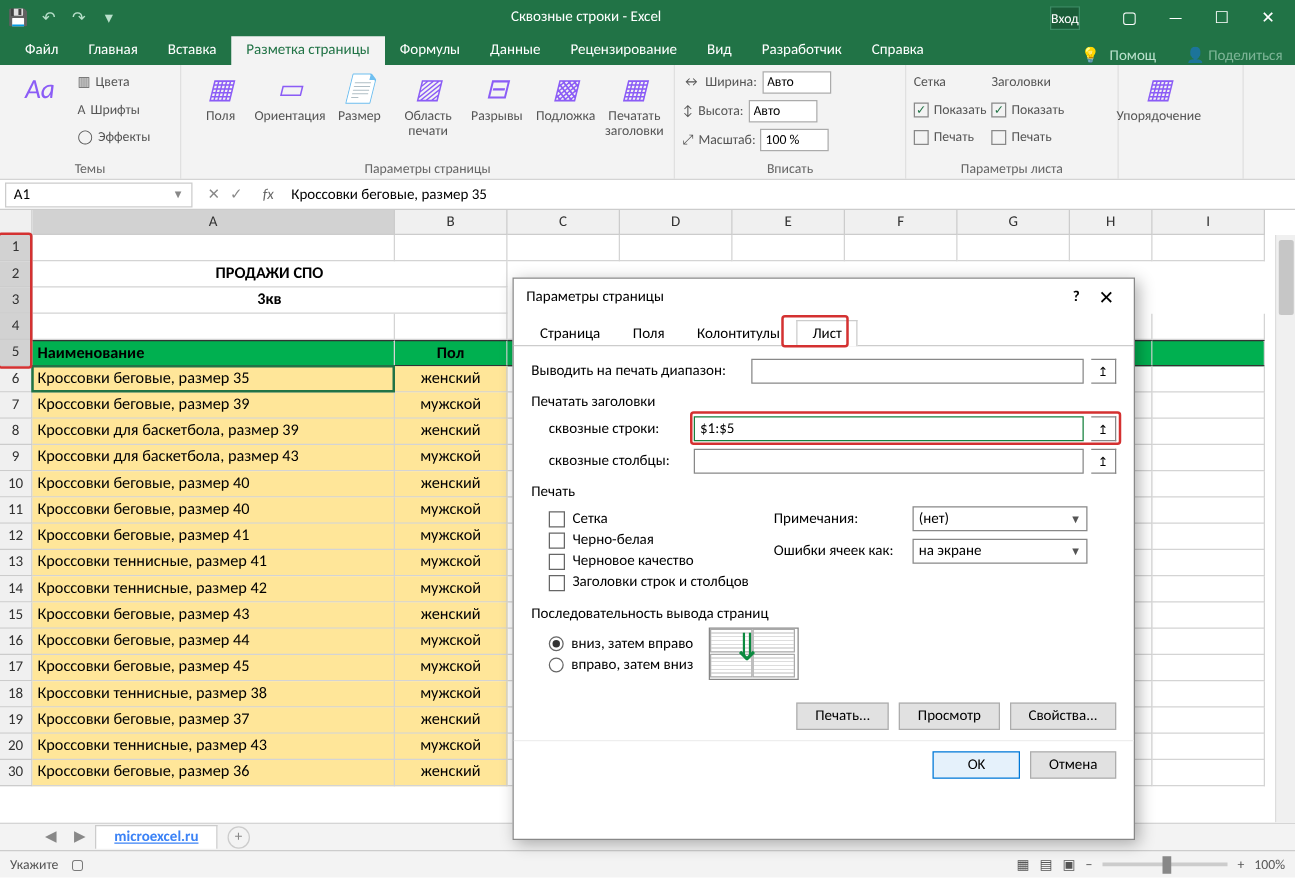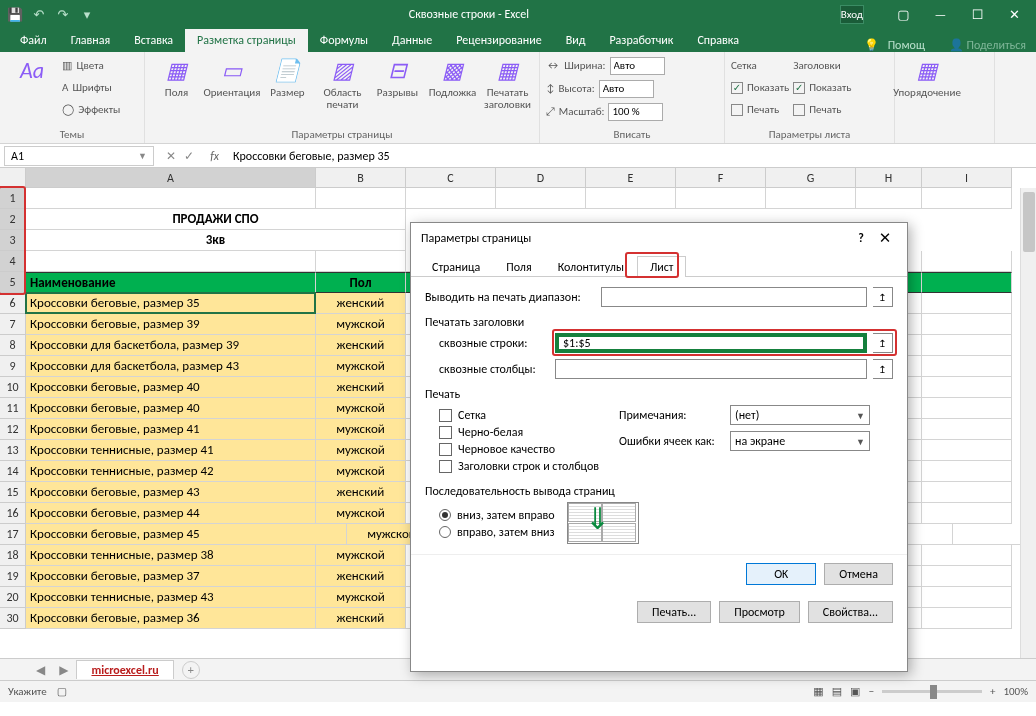--- a/index.html
+++ b/index.html
@@ -58,21 +58,21 @@
 .title-cell { font-weight:bold; font-size:14px; text-align:center;}
 .subtitle-cell { font-weight:bold; font-size:12px; text-align:center;}
 .sel-border { border:2px solid #217346; position:absolute;}
 .red-box { border:2px solid #d43131; position:absolute; pointer-events:none; border-radius:3px;}
 .scroll-v { position:absolute; right:0; top:20px; width:16px; bottom:0; background:#f0f0f0; border-left:1px solid #ddd;}
 .scroll-v .thumb { position:absolute; left:2px; width:12px; background:#c6c6c6; border-radius:2px;}
 
 
 .sheet-tabs { height: 22px; background:#f3f3f3; border-top:1px solid #ccc; display:flex; align-items:center; padding-left:30px; gap:2px;}
 .sheet-tabs .nav { color:#888; padding:0 6px;}
-.sheet-tabs .stab { padding: 2px 14px; background:#fff; border:1px solid #ccc; border-bottom:none; font-size:12px; color:#b91c1c; font-weight:bold; text-decoration:underline;}
+.sheet-tabs .stab { padding: 2px 14px; background:#fff; border:1px solid #ccc; border-bottom:none; font-size:12px; color:#3b82f6; font-weight:bold; text-decoration:underline;}
 .sheet-tabs .add { width:18px; height:18px; border:1px solid #ccc; border-radius:50%; display:flex; align-items:center; justify-content:center; margin-left:6px; color:#888;}
 
 
 .status { height: 22px; background:#f3f3f3; border-top:1px solid #ccc; display:flex; align-items:center; padding:0 8px; font-size:11px; color:#555;}
 .status .right { margin-left:auto; display:flex; align-items:center; gap:8px;}
 .status .zoom-slider { width:100px; height:3px; background:#ccc; position:relative;}
 .status .zoom-slider .thumb { position:absolute; width:7px; height:14px; background:#888; top:-5px; left:48px;}
 
 
 .dialog { position:absolute; left:410px; top:222px; width:498px; height:450px; background:#fff; border:1px solid #888; box-shadow: 3px 3px 12px rgba(0,0,0,.3); font-size:12px;}
@@ -464,21 +464,21 @@
         <div class="cell cB" style="width:90px">мужской</div>
         <div class="cell" style="width:90px"></div>
         <div class="cell" style="width:90px"></div>
         <div class="cell" style="width:90px"></div>
         <div class="cell" style="width:90px"></div>
         <div class="cell" style="width:90px"></div>
         <div class="cell" style="width:66px"></div>
         <div class="cell" style="width:90px"></div>
       </div>
       <div class="crow data-row">
-        <div class="cell cA" style="width:321px">Кроссовки беговые, размер 45</div>
+        <div class="cell cA" style="width:290px">Кроссовки беговые, размер 45</div>
         <div class="cell cB" style="width:90px">мужской</div>
         <div class="cell" style="width:90px"></div>
         <div class="cell" style="width:90px"></div>
         <div class="cell" style="width:90px"></div>
         <div class="cell" style="width:90px"></div>
         <div class="cell" style="width:90px"></div>
         <div class="cell" style="width:66px"></div>
         <div class="cell" style="width:90px"></div>
       </div>
       <div class="crow data-row">
@@ -574,21 +574,21 @@
       <label style="width:170px">Выводить на печать диапазон:</label>
       <div class="ref-input">
           <span></span>
         </div>
       <div class="ref-btn">↥</div>
     </div>
     <div class="section-lbl">Печатать заголовки</div>
     <div class="indent">
       <div class="field-row" style="position:relative">
         <label style="width:110px">сквозные строки:</label>
-        <div class="ref-input" style="border:4px solid #15803d">
+        <div class="ref-input" style="border:1px solid #15803d">
             <span>$1:$5</span>
           </div>
         <div class="ref-btn">↥</div>
         <div class="red-box" style="left:113px; top:-4px; right:-4px; height:27px;"></div>
       </div>
       <div class="field-row">
         <label style="width:110px">сквозные столбцы:</label>
         <div class="ref-input">
             <span></span>
           </div>
@@ -646,22 +646,22 @@
       </div>
       <div class="order-pic">
         <div class="pg"></div>
           <div class="pg"></div>
           <div class="pg"></div>
           <div class="pg"></div>
       </div>
       <span class="arrow-z" style="left:160px; top:-2px">⇓</span>
     </div>
   </div>
-  <div class="btnrow" style="border-top:1px solid #eee">
-    <div class="btn primary" style="width:70px; justify-content:center">OK</div>
-    <div class="btn">Отмена</div>
-  </div>
   <div class="btnrow">
     <div class="btn">Печать...</div>
     <div class="btn">Просмотр</div>
     <div class="btn">Свойства...</div>
   </div>
+  <div class="btnrow" style="border-top:1px solid #eee">
+    <div class="btn primary" style="width:70px; justify-content:center">OK</div>
+    <div class="btn">Отмена</div>
+  </div>
 </div>
 
 </body></html>

